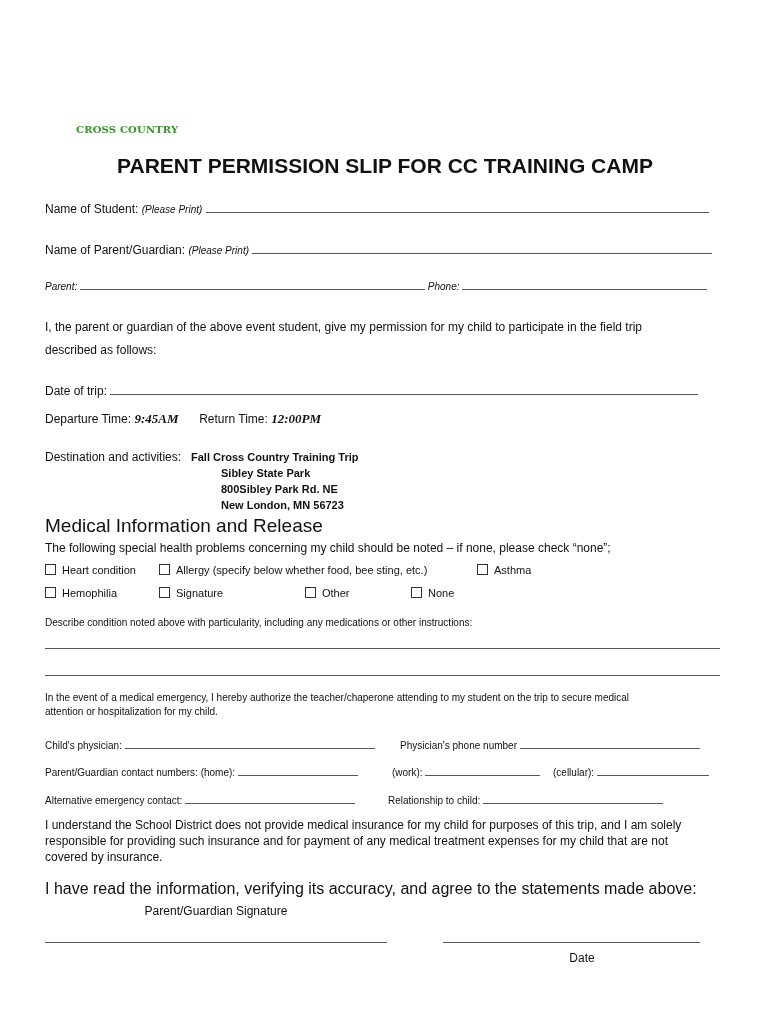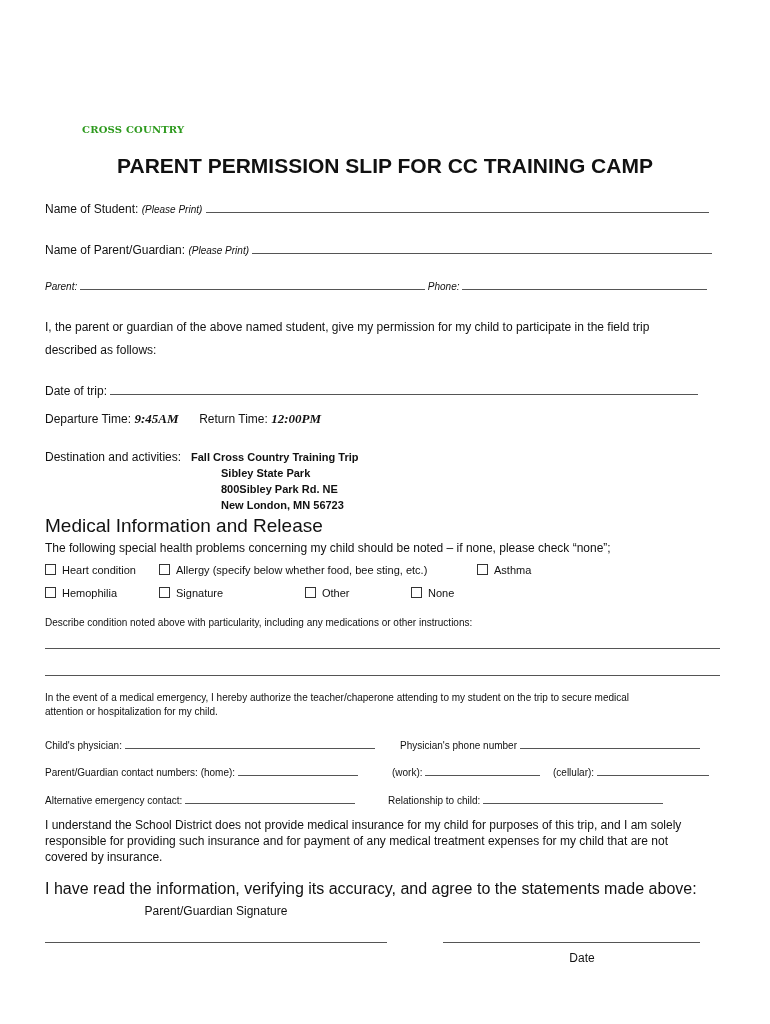--- a/index.html
+++ b/index.html
@@ -4,21 +4,21 @@
 <style>
   html, body { margin: 0; padding: 0; background: #ffffff; }
   body { width: 770px; height: 1024px; position: relative; overflow: hidden;
          font-family: "Liberation Sans", sans-serif; color: #111; }
   .abs { position: absolute; white-space: nowrap; }
   .logo { left: 66px; top: 6px; width: 130px; height: 135px; }
   .logo-pl { position: absolute; left: 4px; top: -6px; font-family: "DejaVu Serif", serif;
              font-weight: bold; font-size: 96px; color: #1aff1a; letter-spacing: -10px;
              text-shadow: 1px 1px 0 #0fd60f, -1px 0 0 #30ff30; }
   .logo-pl .l { position: relative; top: 22px; left: -6px; }
-  .logo-sub { position: absolute; left: 16px; top: 118px; font-family: "DejaVu Serif", serif;
+  .logo-sub { position: absolute; left: 10px; top: 118px; font-family: "DejaVu Serif", serif;
               font-weight: bold; font-size: 10px; color: #2e9a1e; letter-spacing: 0.2px; }
   .title { left: 0; width: 770px; top: 154px; text-align: center; font-weight: bold; font-size: 21px; }
   .f12 { font-size: 12px; }
   .f11 { font-size: 11px; }
   .f10 { font-size: 10px; }
   .it { font-style: italic; }
   .line { display: inline-block; border-bottom: 1px solid #555; height: 12px; vertical-align: baseline; }
   .serif-it { font-family: "Liberation Serif", serif; font-style: italic; font-weight: bold; font-size: 13px; }
   .bold { font-weight: bold; }
   .h2 { font-weight: normal; font-size: 19px; }
@@ -48,21 +48,21 @@
   <span class="line" style="width:460px;"></span>
 </div>
 
 <div class="abs f10 it" style="left:45px; top:277px;">
   <span>Parent:</span>
   <span class="line" style="width:345px;"></span>
   <span>Phone:</span>
   <span class="line" style="width:245px;"></span>
 </div>
 
-<div class="abs f12" style="left:45px; top:320px;">I, the parent or guardian of the above named student, give my permission for my child to participate in the field trip</div>
+<div class="abs f12" style="left:45px; top:320px;">I, the parent or guardian of the above event student, give my permission for my child to participate in the field trip</div>
 <div class="abs f12" style="left:45px; top:343px;">described as follows:</div>
 
 <div class="abs f12" style="left:45px; top:382px;">
   <span>Date of trip:</span>
   <span class="line" style="width:588px;"></span>
 </div>
 
 <div class="abs f12" style="left:45px; top:411px;">
   <span>Departure Time:</span>
   <span class="serif-it">9:45AM</span>

